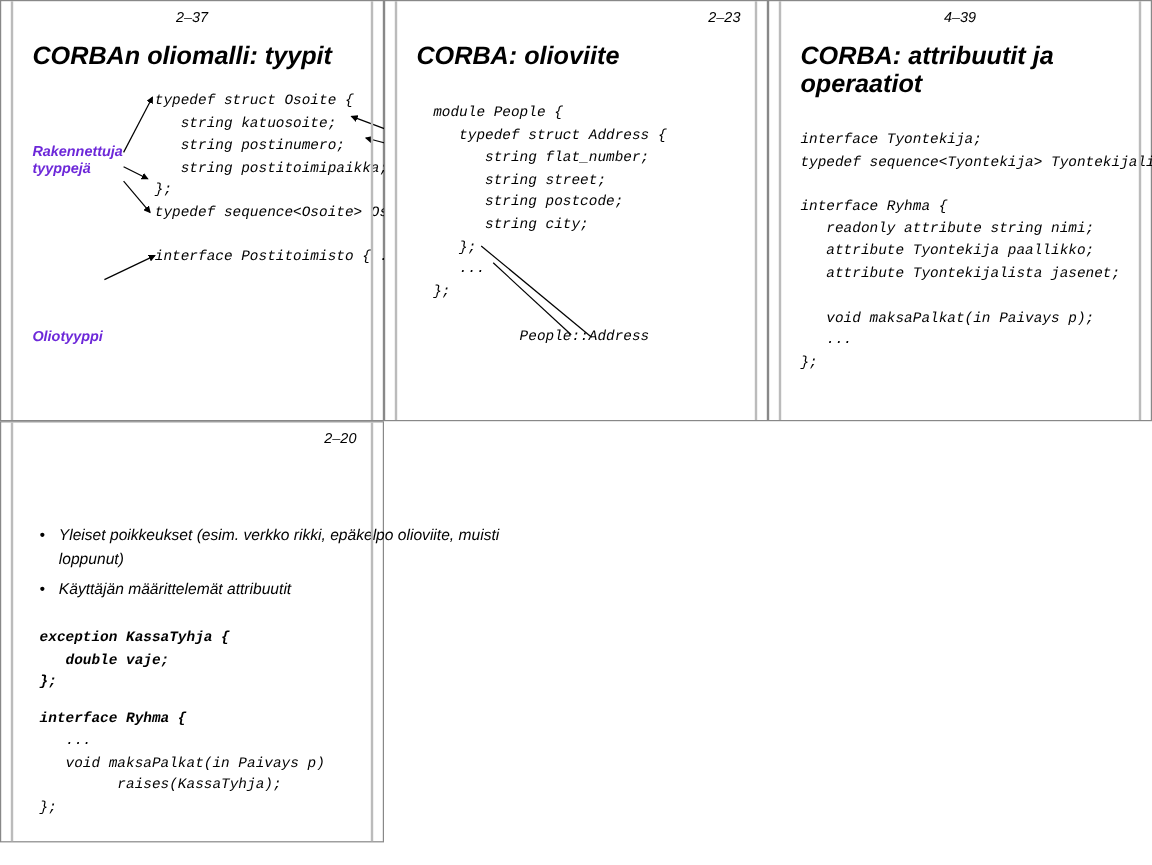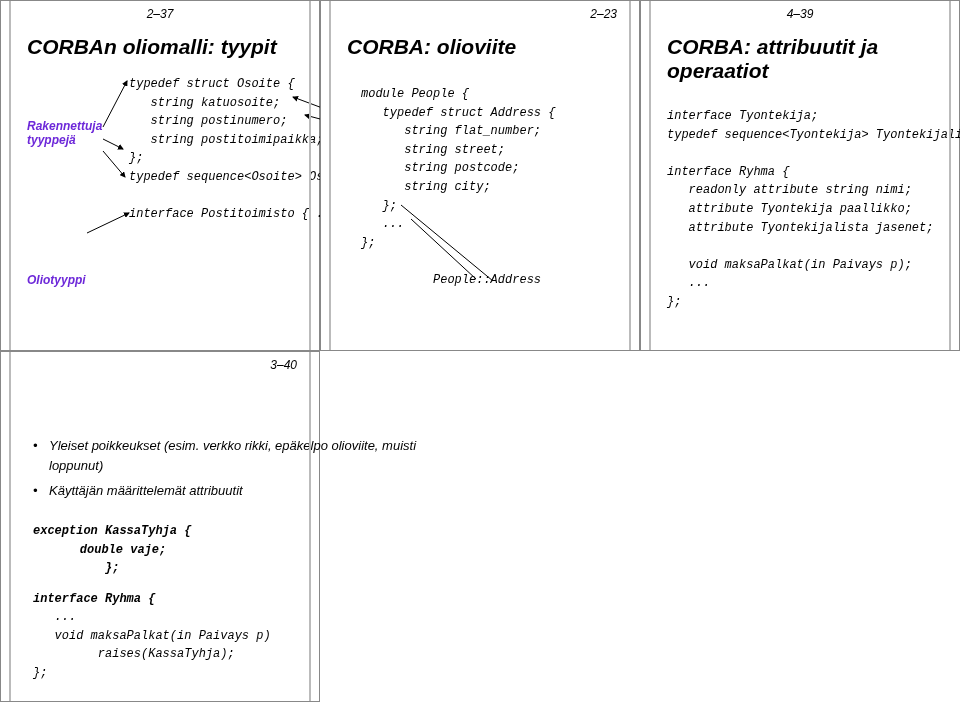--- a/index.html
+++ b/index.html
@@ -52,21 +52,21 @@
     font-size: 21px;
     color: #000;
   }
   .code {
     font-family: "Courier New", monospace;
     font-size: 12px;
     line-height: 1.55;
     white-space: pre;
     color: #000;
   }
-  .bold-code { font-weight: bold; text-align: center; }
+  .bold-code { font-weight: bold; }
   .label {
     font-family: Arial, sans-serif;
     font-size: 12px;
     font-weight: bold;
     color: #6d28d9;
   }
   .bullet-list {
     font-size: 13px;
     line-height: 1.5;
   }
@@ -161,21 +161,21 @@
    readonly attribute string nimi;
    attribute Tyontekija paallikko;
    attribute Tyontekijalista jasenet;
 
    void maksaPalkat(in Paivays p);
    ...
 };</div>
   </div>
 
   <div class="slide">
-    <div class="page-num right">3–40</div>
+    <div class="page-num right">2–20</div>
 
     <div class="bullet-list" style="position:absolute; left:32px; top:84px; width:420px;">
       <div class="bullet">
         <div class="dot">•</div>
         <div>Yleiset poikkeukset (esim. verkko rikki, epäkelpo olioviite, muisti loppunut)</div>
       </div>
       <div class="bullet">
         <div class="dot">•</div>
         <div>Käyttäjän määrittelemät attribuutit</div>
       </div>

